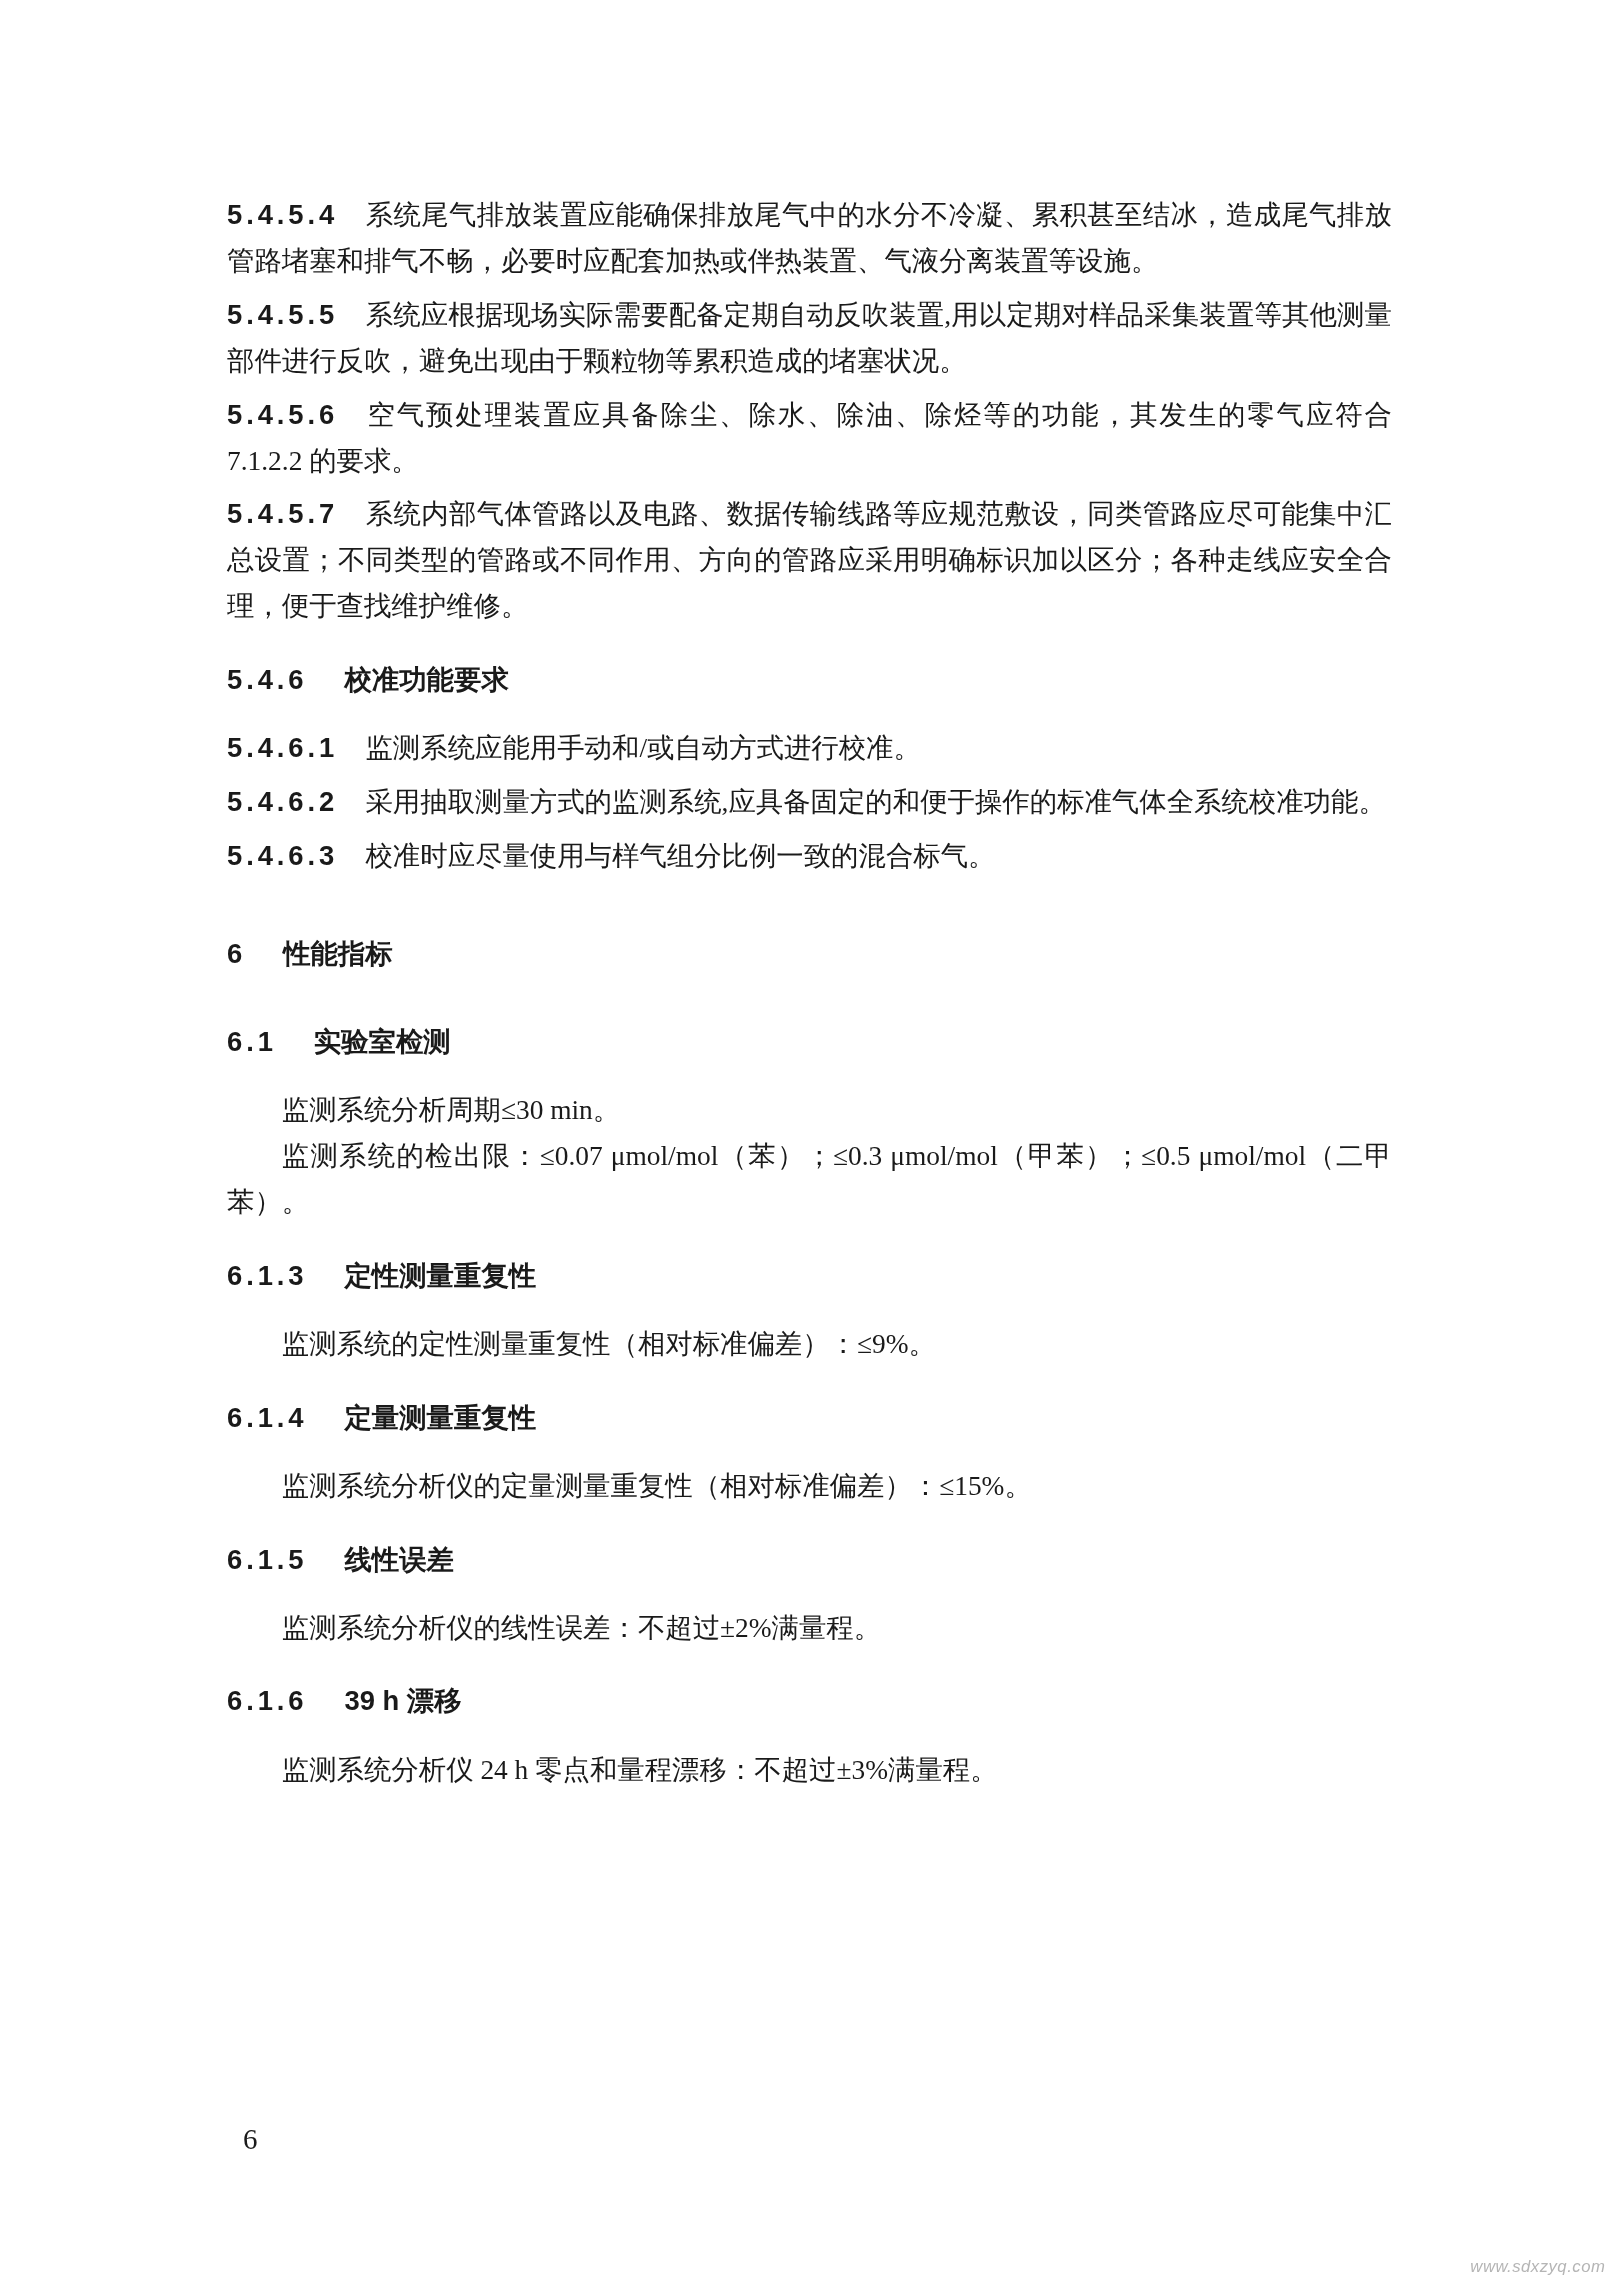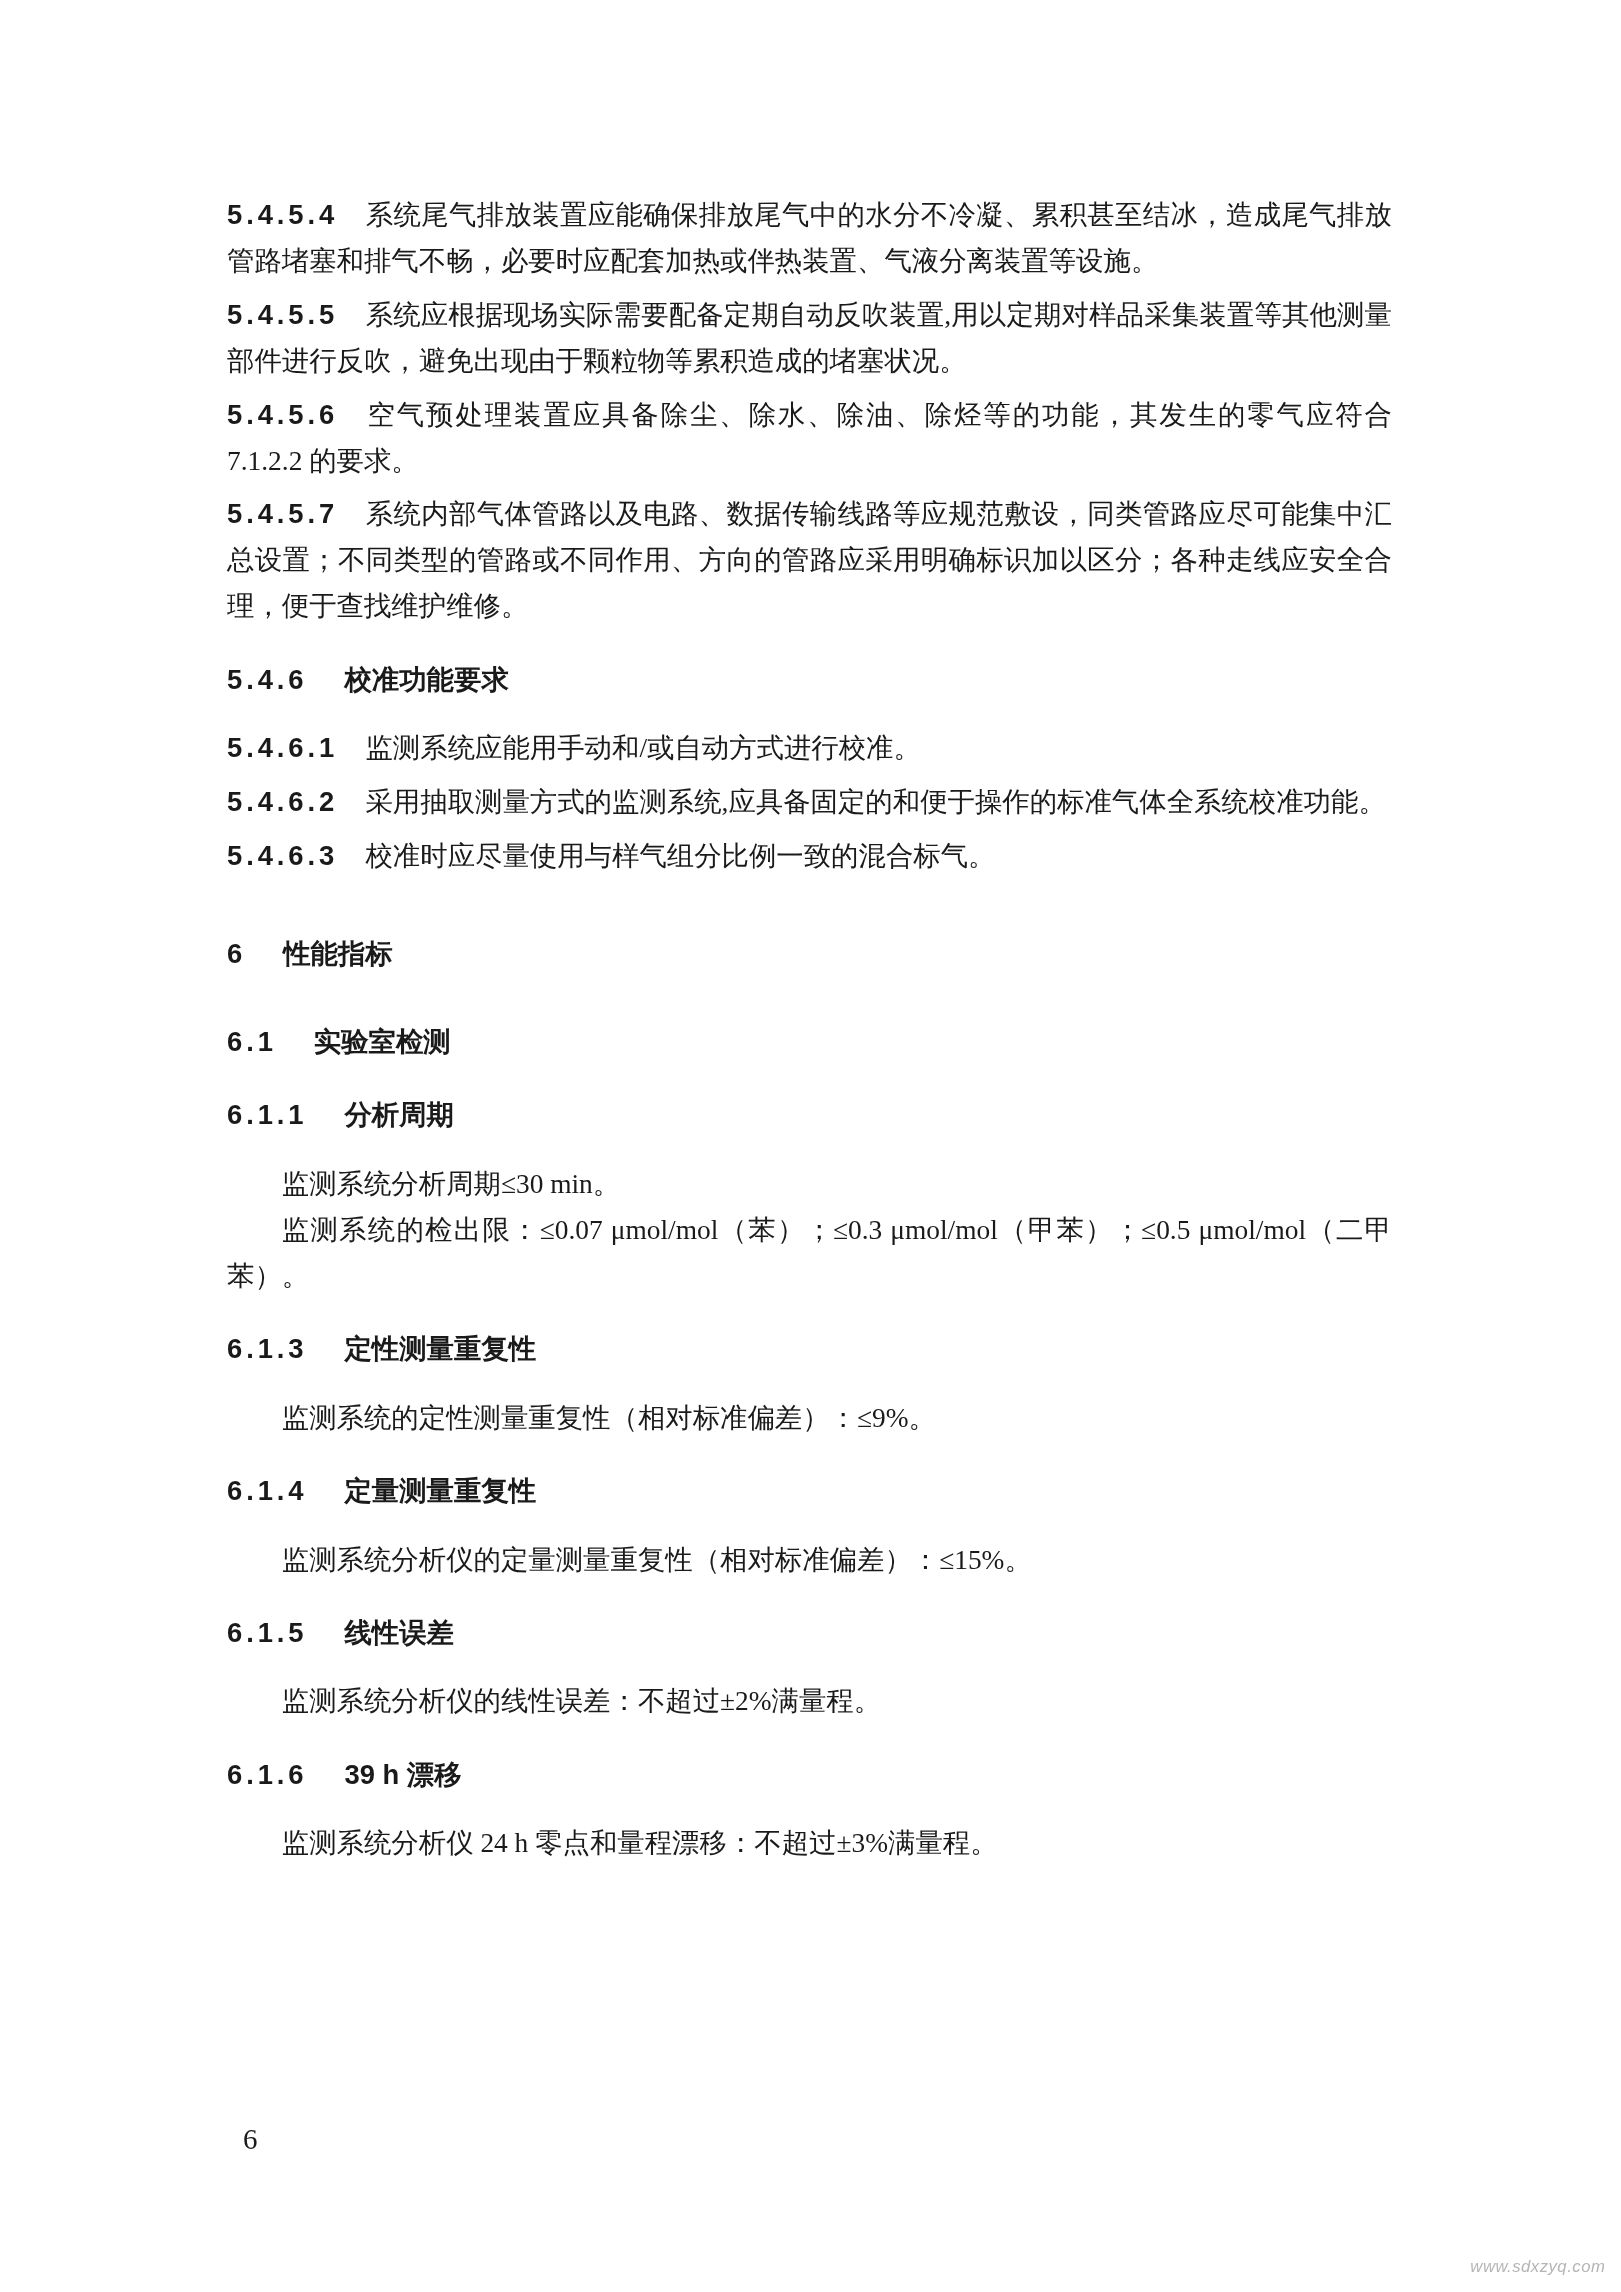--- a/index.html
+++ b/index.html
@@ -85,21 +85,20 @@
       <p class="clause"><span class="num">5.4.5.4</span><span class="txt">系统尾气排放装置应能确保排放尾气中的水分不冷凝、累积甚至结冰，造成尾气排放管路堵塞和排气不畅，必要时应配套加热或伴热装置、气液分离装置等设施。</span></p>
       <p class="clause"><span class="num">5.4.5.5</span><span class="txt">系统应根据现场实际需要配备定期自动反吹装置,用以定期对样品采集装置等其他测量部件进行反吹，避免出现由于颗粒物等累积造成的堵塞状况。</span></p>
       <p class="clause"><span class="num">5.4.5.6</span><span class="txt">空气预处理装置应具备除尘、除水、除油、除烃等的功能，其发生的零气应符合 7.1.2.2 的要求。</span></p>
       <p class="clause"><span class="num">5.4.5.7</span><span class="txt">系统内部气体管路以及电路、数据传输线路等应规范敷设，同类管路应尽可能集中汇总设置；不同类型的管路或不同作用、方向的管路应采用明确标识加以区分；各种走线应安全合理，便于查找维护维修。</span></p>
       <h2 class="heading d3"><span class="num">5.4.6</span><span class="txt">校准功能要求</span></h2>
       <p class="clause"><span class="num">5.4.6.1</span><span class="txt">监测系统应能用手动和/或自动方式进行校准。</span></p>
       <p class="clause"><span class="num">5.4.6.2</span><span class="txt">采用抽取测量方式的监测系统,应具备固定的和便于操作的标准气体全系统校准功能。</span></p>
       <p class="clause"><span class="num">5.4.6.3</span><span class="txt">校准时应尽量使用与样气组分比例一致的混合标气。</span></p>
       <h2 class="heading d1"><span class="num">6</span><span class="txt">性能指标</span></h2>
       <h2 class="heading d2"><span class="num">6.1</span><span class="txt">实验室检测</span></h2>
-      <h2 class="heading d3"><span class="num">6.1.1</span><span class="txt">分析周期</span></h2>
       <p class="para"><span class="txt">监测系统分析周期≤30 min。</span></p>
       <p class="para"><span class="txt">监测系统的检出限：≤0.07 μmol/mol（苯）；≤0.3 μmol/mol（甲苯）；≤0.5 μmol/mol（二甲苯）。</span></p>
       <h2 class="heading d3"><span class="num">6.1.3</span><span class="txt">定性测量重复性</span></h2>
       <p class="para"><span class="txt">监测系统的定性测量重复性（相对标准偏差）：≤9%。</span></p>
       <h2 class="heading d3"><span class="num">6.1.4</span><span class="txt">定量测量重复性</span></h2>
       <p class="para"><span class="txt">监测系统分析仪的定量测量重复性（相对标准偏差）：≤15%。</span></p>
       <h2 class="heading d3"><span class="num">6.1.5</span><span class="txt">线性误差</span></h2>
       <p class="para"><span class="txt">监测系统分析仪的线性误差：不超过±2%满量程。</span></p>
       <h2 class="heading d3"><span class="num">6.1.6</span><span class="txt">39 h 漂移</span></h2>
       <p class="para"><span class="txt">监测系统分析仪 24 h 零点和量程漂移：不超过±3%满量程。</span></p>

